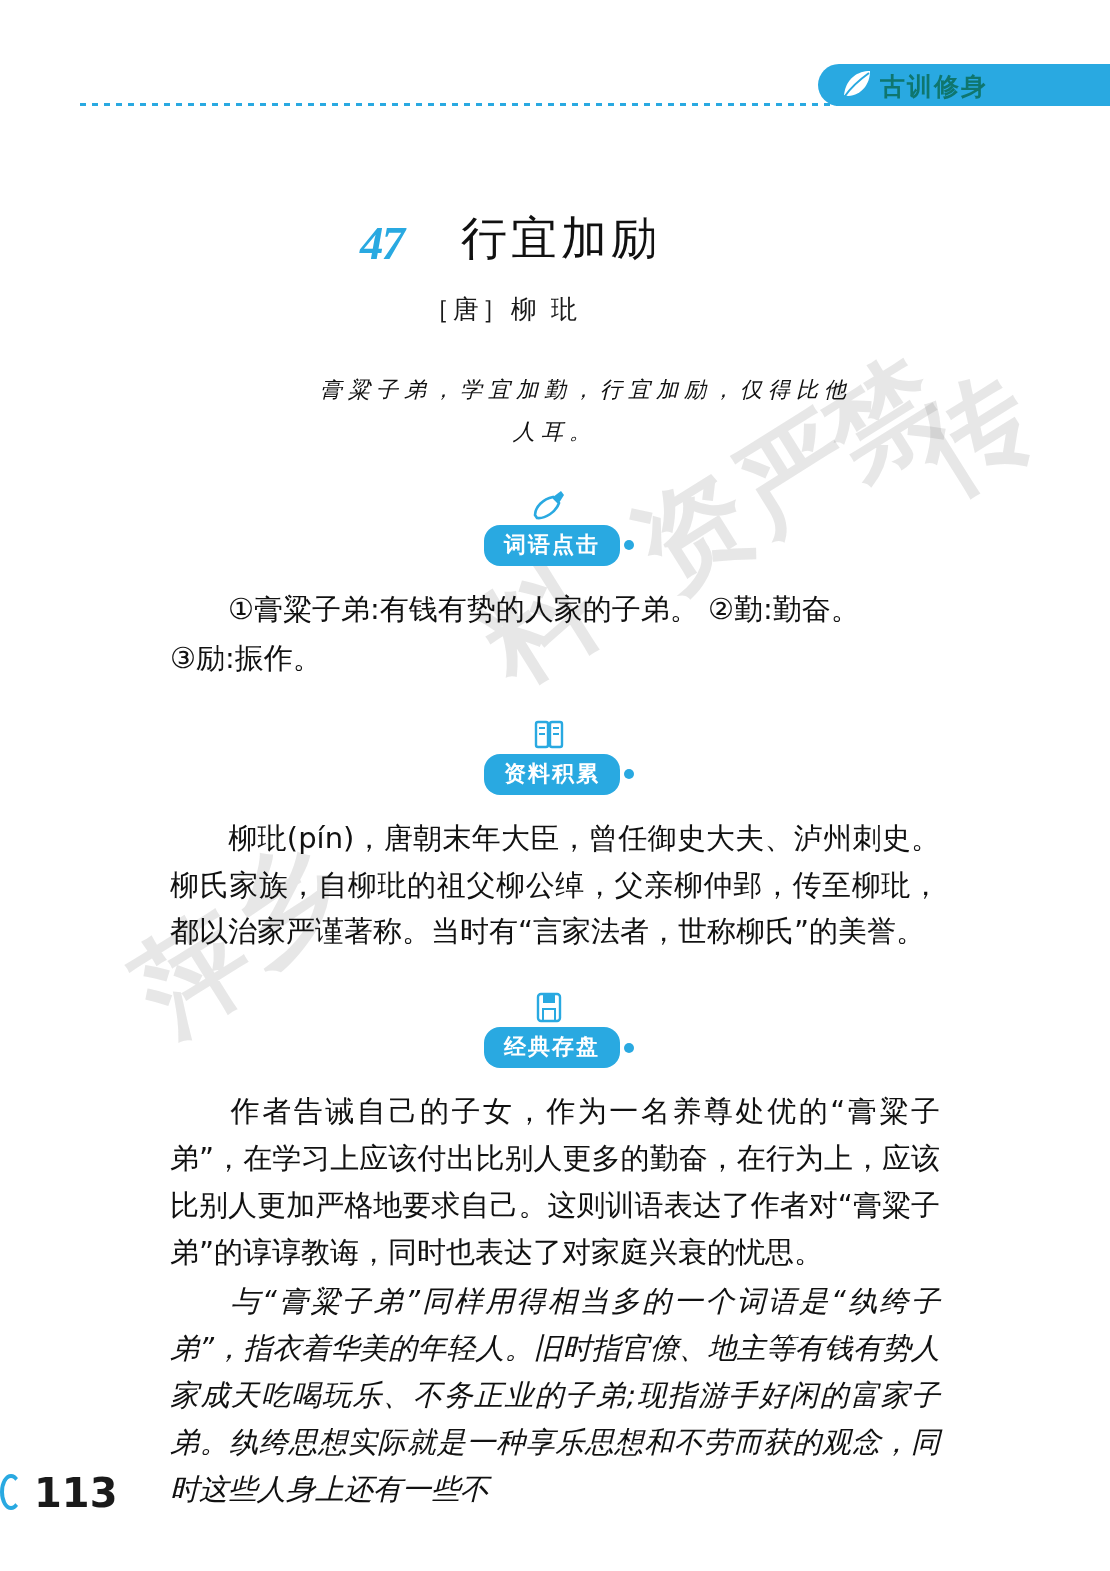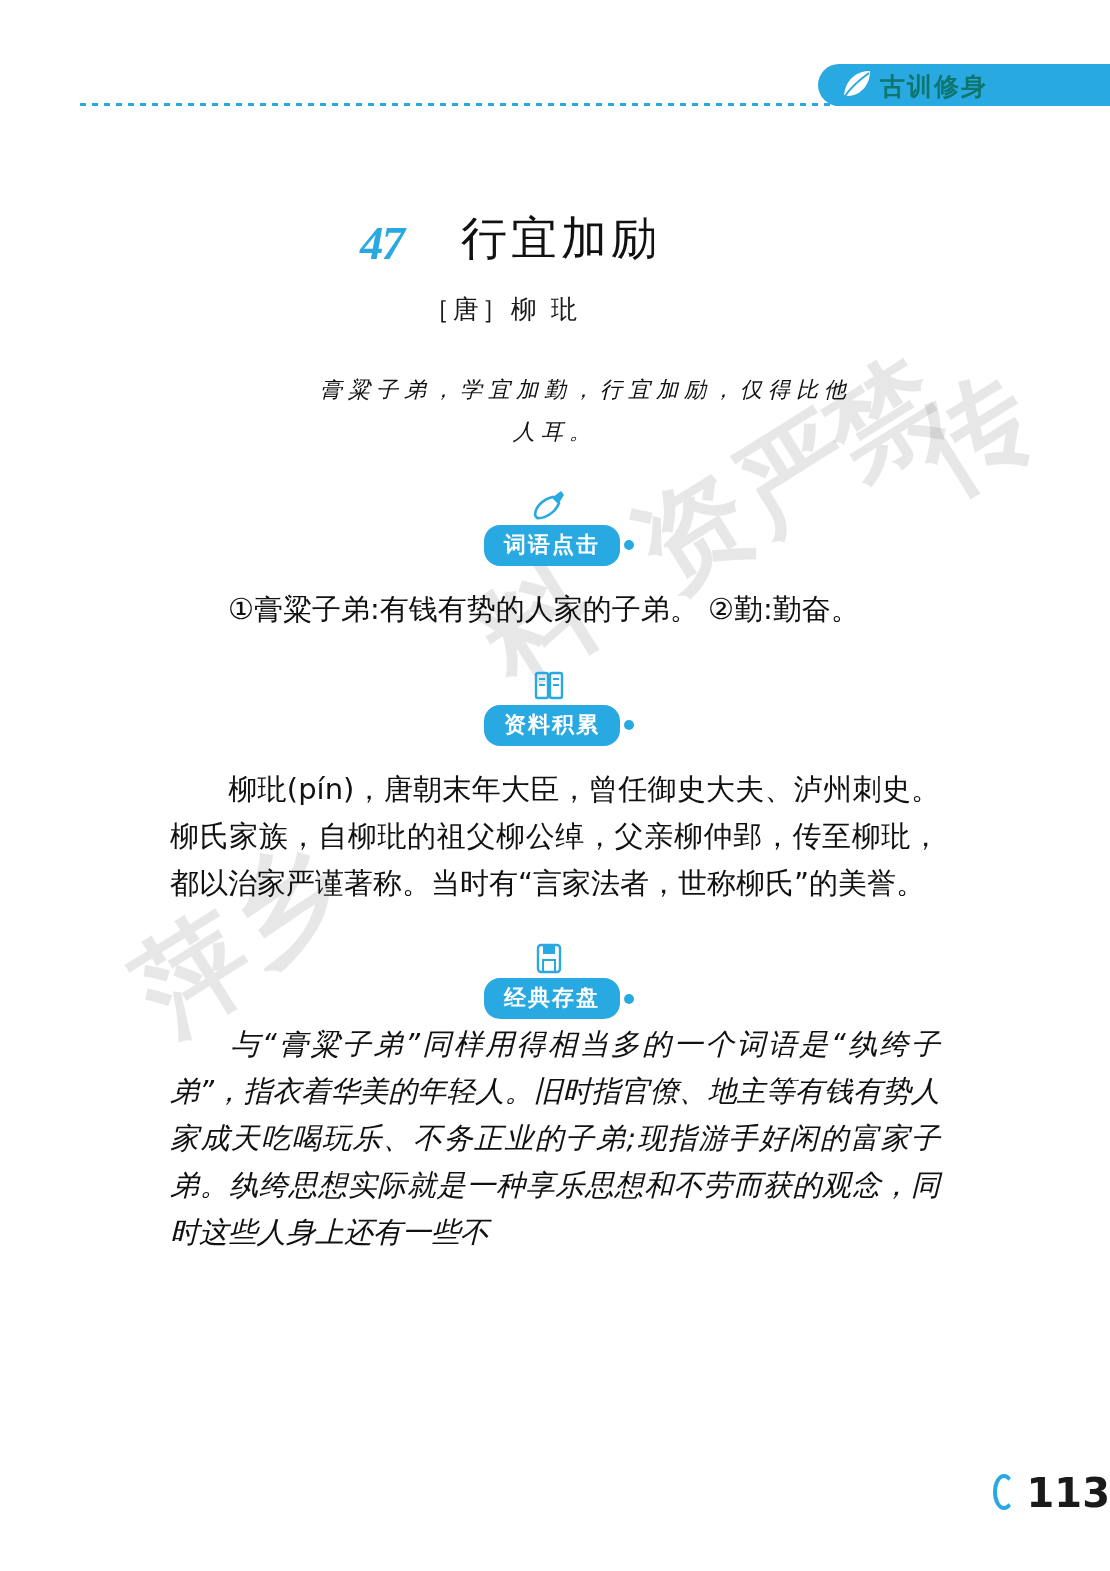--- a/index.html
+++ b/index.html
@@ -181,21 +181,21 @@
     letter-spacing: 0px;
   }
   .para .ind { display: inline-block; width: 58px; }
 
   
   .footer {
     position: absolute;
     top: 1470px;
     left: 0;
     width: 1110px;
-    text-align: right;
+    text-align: left;
   }
   .page-num {
     display: inline-block;
     font-family: "DejaVu Sans", sans-serif;
     font-size: 40px;
     font-weight: bold;
     color: #1a1a1a;
     position: relative;
     padding-left: 34px;
   }
@@ -257,20 +257,23 @@
       <span class="tag-icon">
         <svg width="40" height="40" viewBox="0 0 40 40">
           <path d="M6 30 C6 22 14 14 24 12 L30 18 C27 27 16 34 8 33 Z" fill="none" stroke="#29a9e1" stroke-width="2.6"></path>
           <path d="M24 12 L32 6 L35 10 L30 18 Z" fill="#29a9e1"></path>
         </svg>
       </span>
       <span class="tag-pill">词语点击</span>
     </div>
     <div class="para">
       <span class="ind"></span><span>①膏粱子弟:有钱有势的人家的子弟。 ②勤:勤奋。</span>
+    </div>
+    <div class="para" style="margin-top:2px;">
+      <span>③励:振作。</span>
     </div>
   </div>
 
   <div class="section">
     <div class="tag-row">
       <span class="tag-icon">
         <svg width="40" height="40" viewBox="0 0 40 40">
           <rect x="7" y="8" width="12" height="25" rx="2" fill="none" stroke="#29a9e1" stroke-width="2.4"></rect>
           <rect x="21" y="8" width="12" height="25" rx="2" fill="none" stroke="#29a9e1" stroke-width="2.4"></rect>
           <line x1="10" y1="14" x2="16" y2="14" stroke="#29a9e1" stroke-width="2"></line>
@@ -290,20 +293,23 @@
     <div class="tag-row">
       <span class="tag-icon">
         <svg width="40" height="40" viewBox="0 0 40 40">
           <rect x="9" y="7" width="22" height="27" rx="3" fill="none" stroke="#29a9e1" stroke-width="2.4"></rect>
           <rect x="14" y="7" width="12" height="9" fill="#29a9e1"></rect>
           <rect x="14" y="22" width="12" height="12" fill="none" stroke="#29a9e1" stroke-width="2"></rect>
         </svg>
       </span>
       <span class="tag-pill">经典存盘</span>
     </div>
+    <div class="para">
+      <span class="ind"></span><span>作者告诫自己的子女，作为一名养尊处优的“膏粱子弟”，在学习上应该付出比别人更多的勤奋，在行为上，应该比别人更加严格地要求自己。这则训语表达了作者对“膏粱子弟”的谆谆教诲，同时也表达了对家庭兴衰的忧思。</span>
+    </div>
     <div class="para" style="margin-top:2px;font-style:italic;">
       <span class="ind"></span><span>与“膏粱子弟”同样用得相当多的一个词语是“纨绔子弟”，指衣着华美的年轻人。旧时指官僚、地主等有钱有势人家成天吃喝玩乐、不务正业的子弟;现指游手好闲的富家子弟。纨绔思想实际就是一种享乐思想和不劳而获的观念，同时这些人身上还有一些不</span>
     </div>
   </div>
 
 </div>
 
 <div class="footer">
   <span class="page-num">113</span>
 </div>

